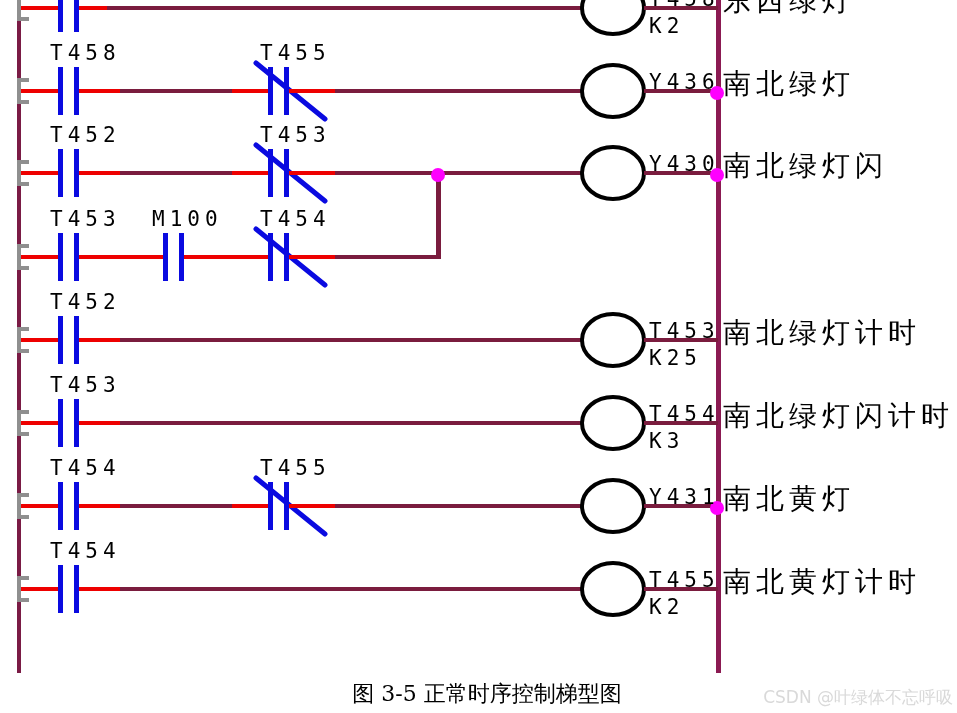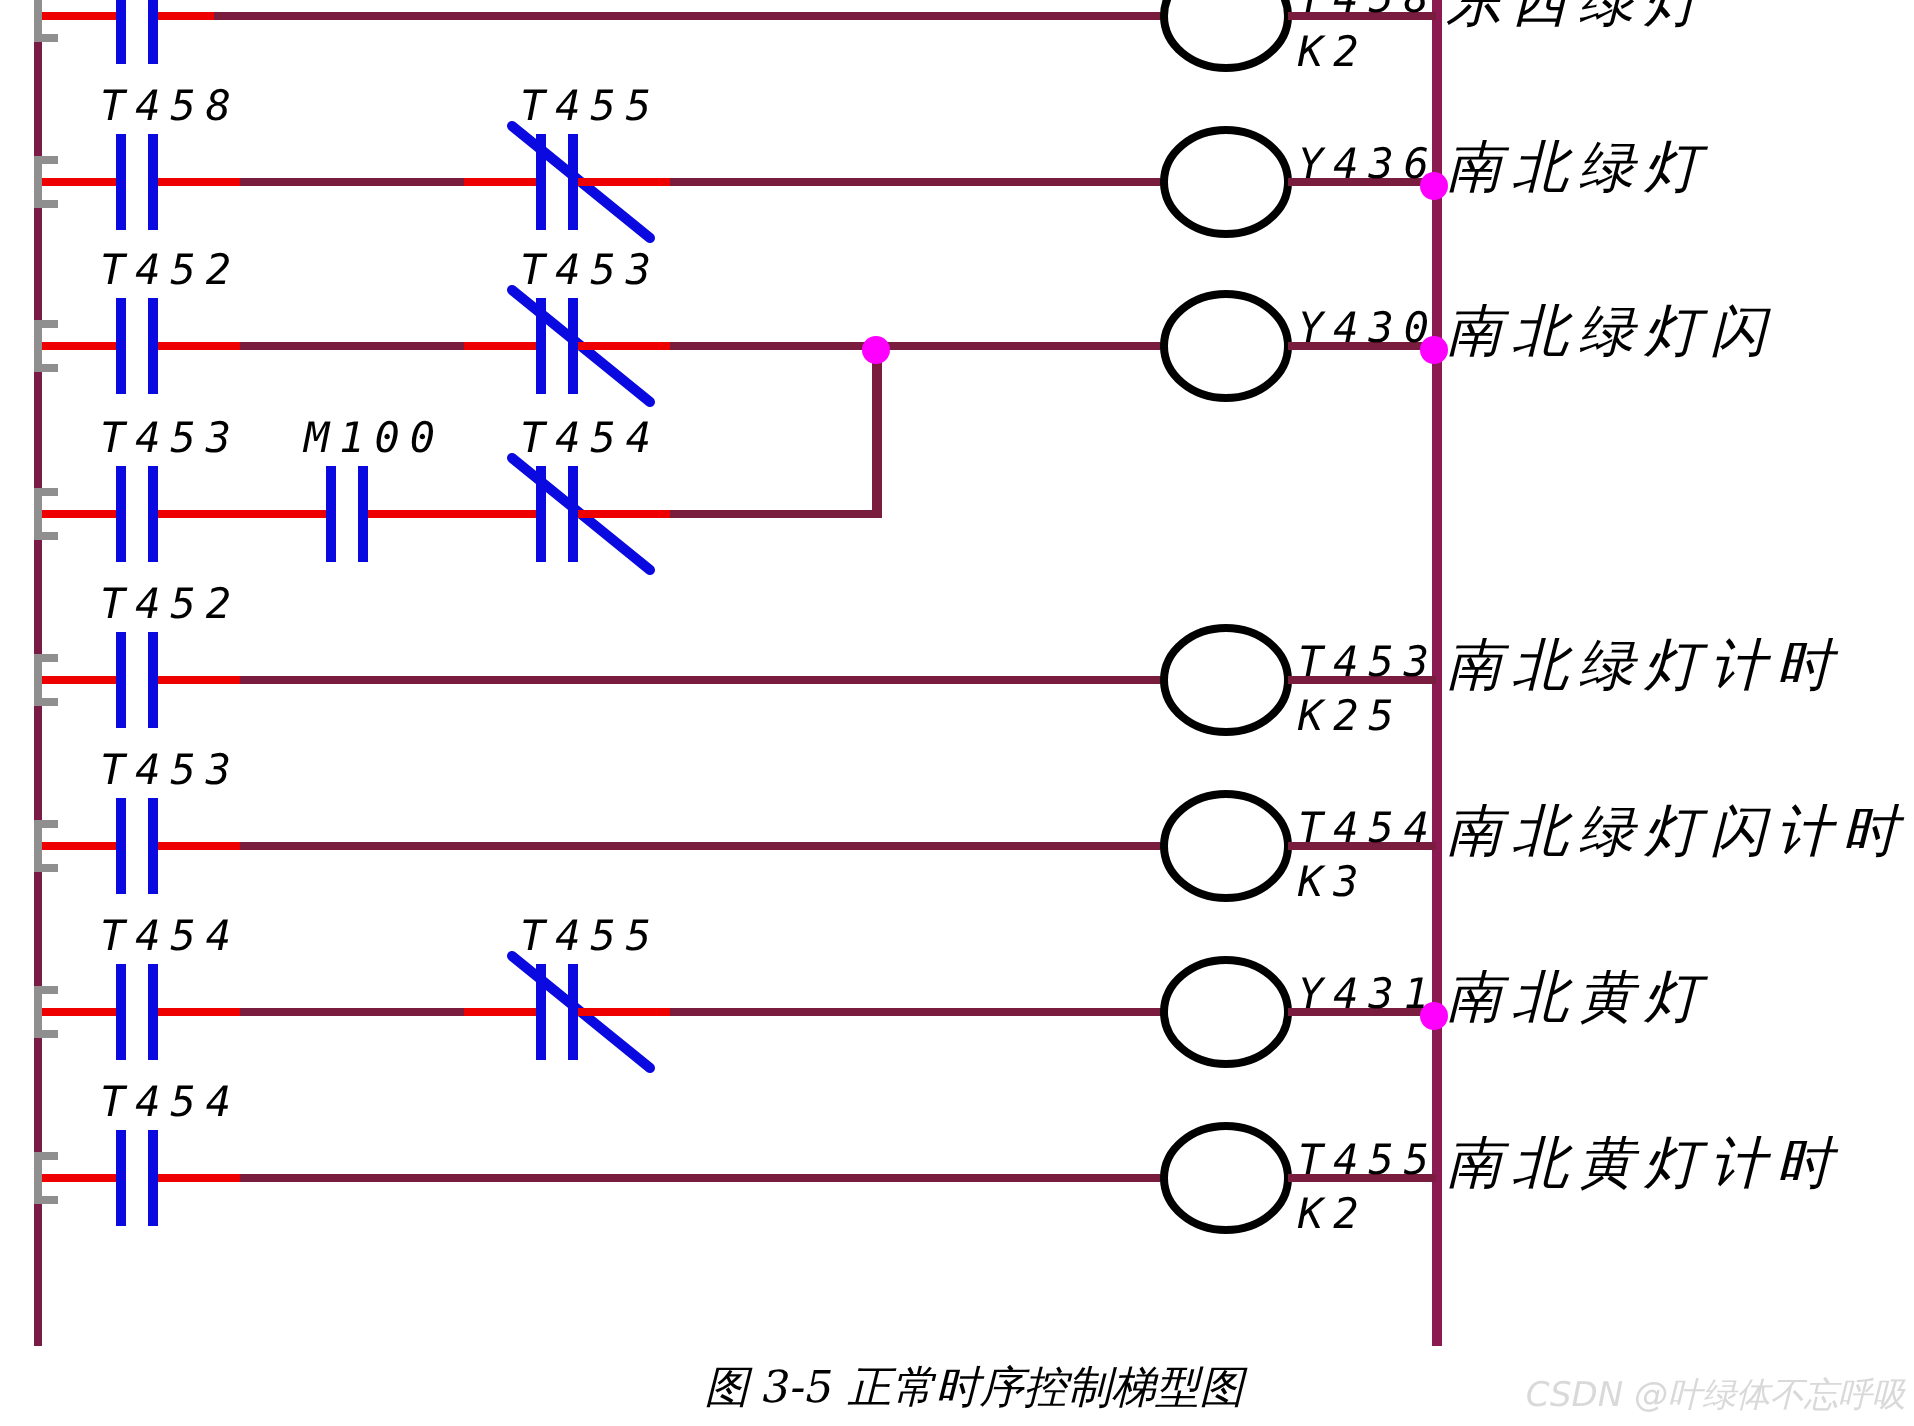--- a/index.html
+++ b/index.html
@@ -1,17 +1,17 @@
 <!DOCTYPE html>
 <html><head>
 <meta charset="utf-8">
 <style>
   html,body{margin:0;padding:0;background:#ffffff;}
   .stage{position:relative;width:957px;height:713px;background:#fff;overflow:hidden;
-         font-family:"DejaVu Sans",sans-serif;font-style:italic;}
+         font-family:"DejaVu Sans",sans-serif;}
   svg{display:block;}
   .w   {fill:#7a1c3e;}                 
   .r   {fill:#ee0000;}                 
   .bar {fill:#0a0ae0;}                 
   .slash{stroke:#0a0ae0;stroke-width:5;fill:none;stroke-linecap:round;}
   .coil{fill:#ffffff;stroke:#000000;stroke-width:4;}
   .dot {fill:#ff00ff;}
   .railL{fill:#7a1b45;}
   .railR{fill:#8b1a52;}
   .mk  {stroke:#8f8f8f;stroke-width:4;fill:none;}

